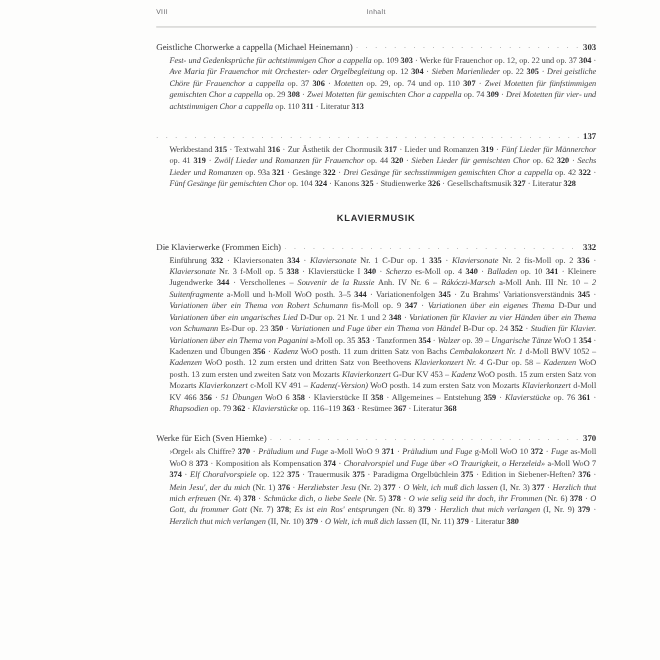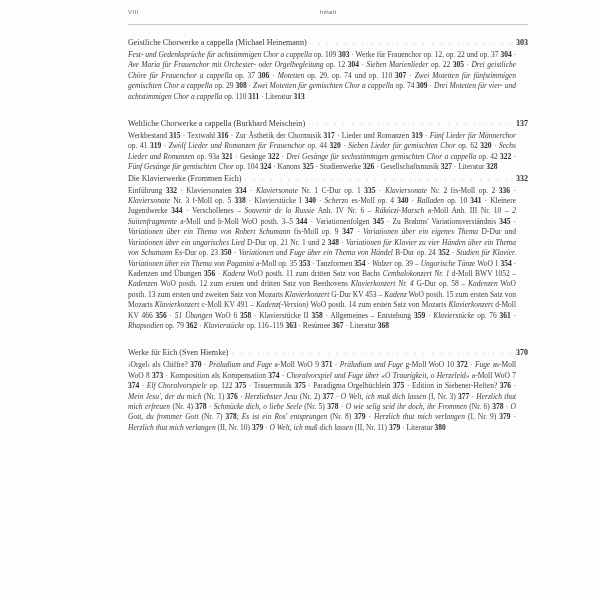--- a/index.html
+++ b/index.html
@@ -17,21 +17,21 @@
 
   .page {
     position: relative;
     width: 600px;
     height: 600px;
     background: #fdfdfc;
   }
 
   .content {
     position: absolute;
-    left: 128px;
+    left: 142px;
     top: 8px;
     width: 400px;
   }
 
   
   .runhead {
     position: relative;
     height: 14px;
     font-family: "Liberation Sans", "DejaVu Sans", sans-serif;
     font-size: 6.2px;
@@ -86,21 +86,21 @@
   .entry-head .folio {
     flex: 0 0 auto;
     font-weight: bold;
     padding-left: 3px;
     font-size: 8px;
     color: #2e2e30;
   }
 
   
   .sub {
-    margin: 1px 0 0 0;
+    margin: 1px 0 0 12px;
     width: 388px;
     font-size: 7.5px;
     line-height: 10.4px;
     text-align: justify;
     color: #3e3e40;
     -webkit-hyphens: auto;
     hyphens: auto;
   }
   .sub i, .sub em {
     font-style: italic;
@@ -140,27 +140,27 @@
         <span class="leader">. . . . . . . . . . . . . . . . . . . . . . . . . . . . . . . . . . . . . . . . . . . . . . . . . . . . . . . . . . . . . . . . . . . . . . . . . . . . . . . . . . . .</span>
         <span class="folio">303</span>
       </div>
       <div class="sub"><i>Fest- und Gedenksprüche für achtstimmigen Chor a cappella</i> op. 109 <b>303</b> · Werke für Frauenchor op. 12, op. 22 und op. 37 <b>304</b> · <i>Ave Maria für Frauenchor mit Orchester- oder Orgelbegleitung</i> op. 12 <b>304</b> · <i>Sieben Marienlieder</i> op. 22 <b>305</b> · <i>Drei geistliche Chöre für Frauenchor a cappella</i> op. 37 <b>306</b> · <i>Motetten</i> op. 29, op. 74 und op. 110 <b>307</b> · <i>Zwei Motetten für fünfstimmigen gemischten Chor a cappella</i> op. 29 <b>308</b> · <i>Zwei Motetten für gemischten Chor a cappella</i> op. 74 <b>309</b> · <i>Drei Motetten für vier- und achtstimmigen Chor a cappella</i> op. 110 <b>311</b> · Literatur <b>313</b></div>
     </div>
 
     <div class="gap-md"></div>
 
     <div class="entry">
       <div class="entry-head">
-        <span class="label">Weltliche Chorwerke a cappella (Burkhard Meischein)</span>
         <span class="leader">. . . . . . . . . . . . . . . . . . . . . . . . . . . . . . . . . . . . . . . . . . . . . . . . . . . . . . . . . . . . . . . . . . . . . . . . . . . . . . . . . . . .</span>
         <span class="folio">137</span>
       </div>
       <div class="sub">Werkbestand <b>315</b> · Textwahl <b>316</b> · Zur Ästhetik der Chormusik <b>317</b> · Lieder und Romanzen <b>319</b> · <i>Fünf Lieder für Männerchor</i> op. 41 <b>319</b> · <i>Zwölf Lieder und Romanzen für Frauenchor</i> op. 44 <b>320</b> · <i>Sieben Lieder für gemischten Chor</i> op. 62 <b>320</b> · <i>Sechs Lieder und Romanzen</i> op. 93a <b>321</b> · Gesänge <b>322</b> · <i>Drei Gesänge für sechsstimmigen gemischten Chor a cappella</i> op. 42 <b>322</b> · <i>Fünf Gesänge für gemischten Chor</i> op. 104 <b>324</b> · Kanons <b>325</b> · Studienwerke <b>326</b> · Gesellschaftsmusik <b>327</b> · Literatur <b>328</b></div>
     </div>
 
+    <div class="part">KLAVIERMUSIK</div>
 
     <div class="entry">
       <div class="entry-head">
         <span class="label">Die Klavierwerke (Frommen Eich)</span>
         <span class="leader">. . . . . . . . . . . . . . . . . . . . . . . . . . . . . . . . . . . . . . . . . . . . . . . . . . . . . . . . . . . . . . . . . . . . . . . . . . . . . . . . . . . .</span>
         <span class="folio">332</span>
       </div>
       <div class="sub">Einführung <b>332</b> · Klaviersonaten <b>334</b> · <i>Klaviersonate</i> Nr. 1 C-Dur op. 1 <b>335</b> · <i>Klaviersonate</i> Nr. 2 fis-Moll op. 2 <b>336</b> · <i>Klaviersonate</i> Nr. 3 f-Moll op. 5 <b>338</b> · Klavierstücke I <b>340</b> · <i>Scherzo</i> es-Moll op. 4 <b>340</b> · <i>Balladen</i> op. 10 <b>341</b> · Kleinere Jugendwerke <b>344</b> · Verschollenes – <i>Souvenir de la Russie</i> Anh. IV Nr. 6 – <i>Rákóczi-Marsch</i> a-Moll Anh. III Nr. 10 – <i>2 Suitenfragmente</i> a-Moll und h-Moll WoO posth. 3–5 <b>344</b> · Variationenfolgen <b>345</b> · Zu Brahms' Variationsverständnis <b>345</b> · <i>Variationen über ein Thema von Robert Schumann</i> fis-Moll op. 9 <b>347</b> · <i>Variationen über ein eigenes Thema</i> D-Dur und <i>Variationen über ein ungarisches Lied</i> D-Dur op. 21 Nr. 1 und 2 <b>348</b> · <i>Variationen für Klavier zu vier Händen über ein Thema von Schumann</i> Es-Dur op. 23 <b>350</b> · <i>Variationen und Fuge über ein Thema von Händel</i> B-Dur op. 24 <b>352</b> · <i>Studien für Klavier. Variationen über ein Thema von Paganini</i> a-Moll op. 35 <b>353</b> · Tanzformen <b>354</b> · <i>Walzer</i> op. 39 – <i>Ungarische Tänze</i> WoO 1 <b>354</b> · Kadenzen und Übungen <b>356</b> · <i>Kadenz</i> WoO posth. 11 zum dritten Satz von Bachs <i>Cembalokonzert Nr. 1</i> d-Moll BWV 1052 – <i>Kadenzen</i> WoO posth. 12 zum ersten und dritten Satz von Beethovens <i>Klavierkonzert Nr. 4</i> G-Dur op. 58 – <i>Kadenzen</i> WoO posth. 13 zum ersten und zweiten Satz von Mozarts <i>Klavierkonzert</i> G-Dur KV 453 – <i>Kadenz</i> WoO posth. 15 zum ersten Satz von Mozarts <i>Klavierkonzert</i> c-Moll KV 491 – <i>Kadenz(-Version)</i> WoO posth. 14 zum ersten Satz von Mozarts <i>Klavierkonzert</i> d-Moll KV 466 <b>356</b> · <i>51 Übungen</i> WoO 6 <b>358</b> · Klavierstücke II <b>358</b> · Allgemeines – Entstehung <b>359</b> · <i>Klavierstücke</i> op. 76 <b>361</b> · <i>Rhapsodien</i> op. 79 <b>362</b> · <i>Klavierstücke</i> op. 116–119 <b>363</b> · Resümee <b>367</b> · Literatur <b>368</b></div>
     </div>
 

